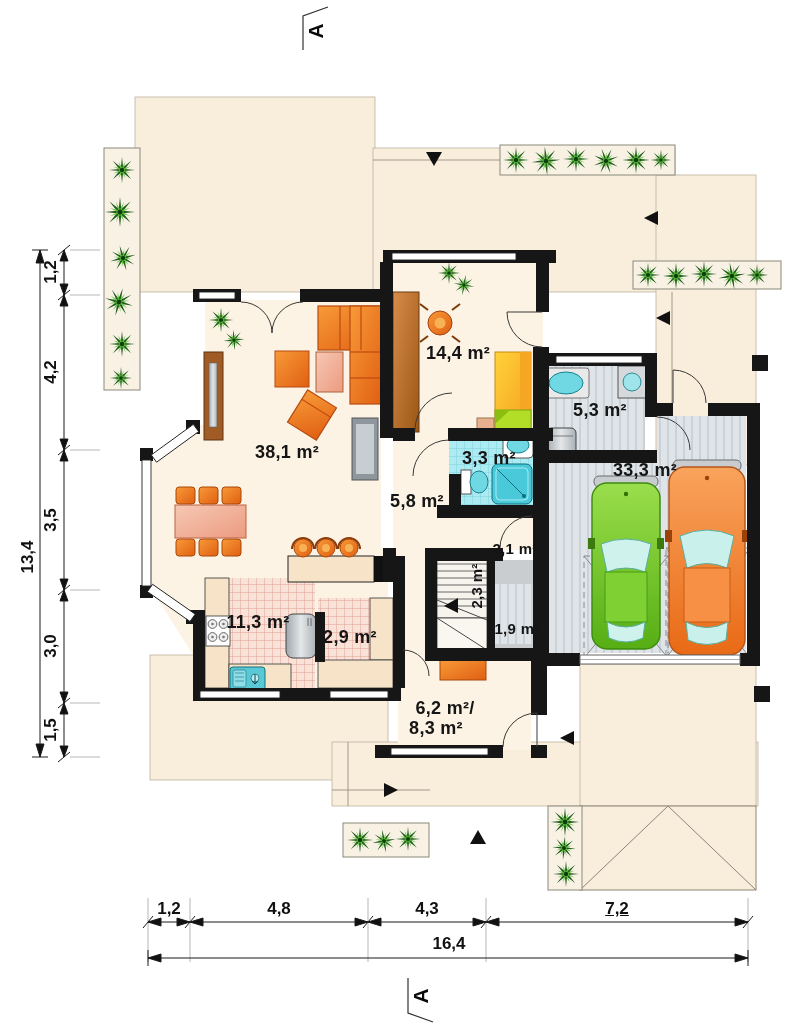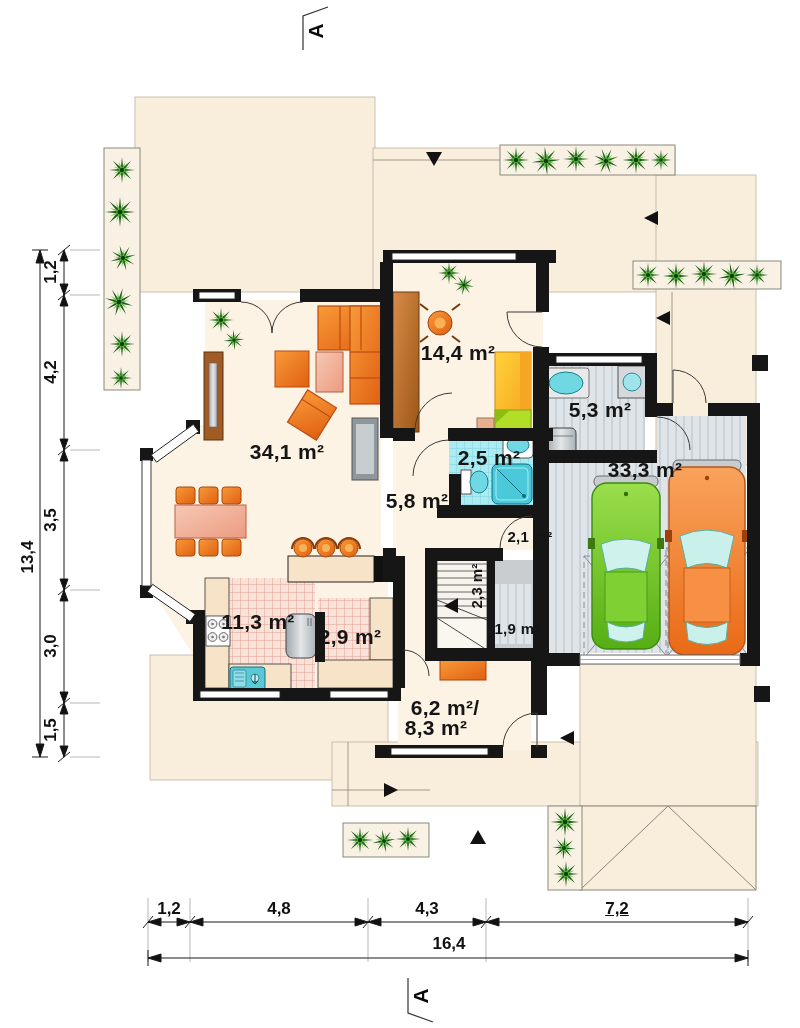--- a/index.html
+++ b/index.html
@@ -1,19 +1,19 @@
 <!DOCTYPE html>
 <html><head>
 <meta charset="utf-8">
 <style>
   html,body{margin:0;padding:0;background:#fff;}
   .plan{position:relative;width:800px;height:1028px;background:#ffffff;overflow:hidden;
         font-family:"Liberation Sans",sans-serif;}
   .plan svg{position:absolute;left:0;top:0;}
-  .lbl{position:absolute;transform:translate(-50%,-50%);font-weight:600;font-size:21px;
+  .lbl{position:absolute;transform:translate(-50%,-50%);font-weight:600;font-size:18px;
        color:#151515;white-space:nowrap;letter-spacing:.3px;}
   .lbl.small{font-size:15px;}
   .lbl.rot{transform:translate(-50%,-50%) rotate(-90deg);}
   .dim{position:absolute;transform:translate(-50%,-50%);font-weight:700;font-size:17px;
        color:#111;white-space:nowrap;}
   .dim.rot{transform:translate(-50%,-50%) rotate(-90deg);}
   .sect{position:absolute;transform:translate(-50%,-50%) rotate(-90deg);font-weight:700;
         font-size:21px;color:#0a0a0a;}
 </style>
 </head>
@@ -466,25 +466,25 @@
 
   <g stroke="#333" stroke-width="1.2" fill="none">
     <path d="M303,50 V16 L328,7"></path>
     <path d="M408,978 V1013 L433,1022"></path>
   </g>
 </svg>
 
 <div class="sect" style="left:316px;top:31px;">A</div>
 <div class="sect" style="left:421px;top:996px;">A</div>
 
-<div class="lbl" style="left:287px;top:452px;">34,1 m²</div>
+<div class="lbl" style="left:287px;top:452px;">38,1 m²</div>
 <div class="lbl" style="left:458px;top:353px;">14,4 m²</div>
 <div class="lbl" style="left:417px;top:501px;">5,8 m²</div>
-<div class="lbl" style="left:489px;top:458px;">2,5 m²</div>
-<div class="lbl small" style="left:515px;top:536px;margin-left:15px;">2,1 m²</div>
+<div class="lbl" style="left:489px;top:458px;">3,3 m²</div>
+<div class="lbl small" style="left:515px;top:548px;">2,1 m²</div>
 <div class="lbl small rot" style="left:476px;top:586px;">2,3 m²</div>
 <div class="lbl small" style="left:517px;top:628px;">1,9 m²</div>
 <div class="lbl" style="left:438px;top:708px;margin-left:7px;">6,2 m²/</div>
 <div class="lbl" style="left:436px;top:728px;">8,3 m²</div>
 <div class="lbl" style="left:600px;top:410px;">5,3 m²</div>
 <div class="lbl" style="left:645px;top:470px;">33,3 m²</div>
 <div class="lbl" style="left:258px;top:622px;">11,3 m²</div>
 <div class="lbl" style="left:350px;top:637px;">2,9 m²</div>
 
 <div class="dim rot" style="left:28px;top:557px;">13,4</div>

